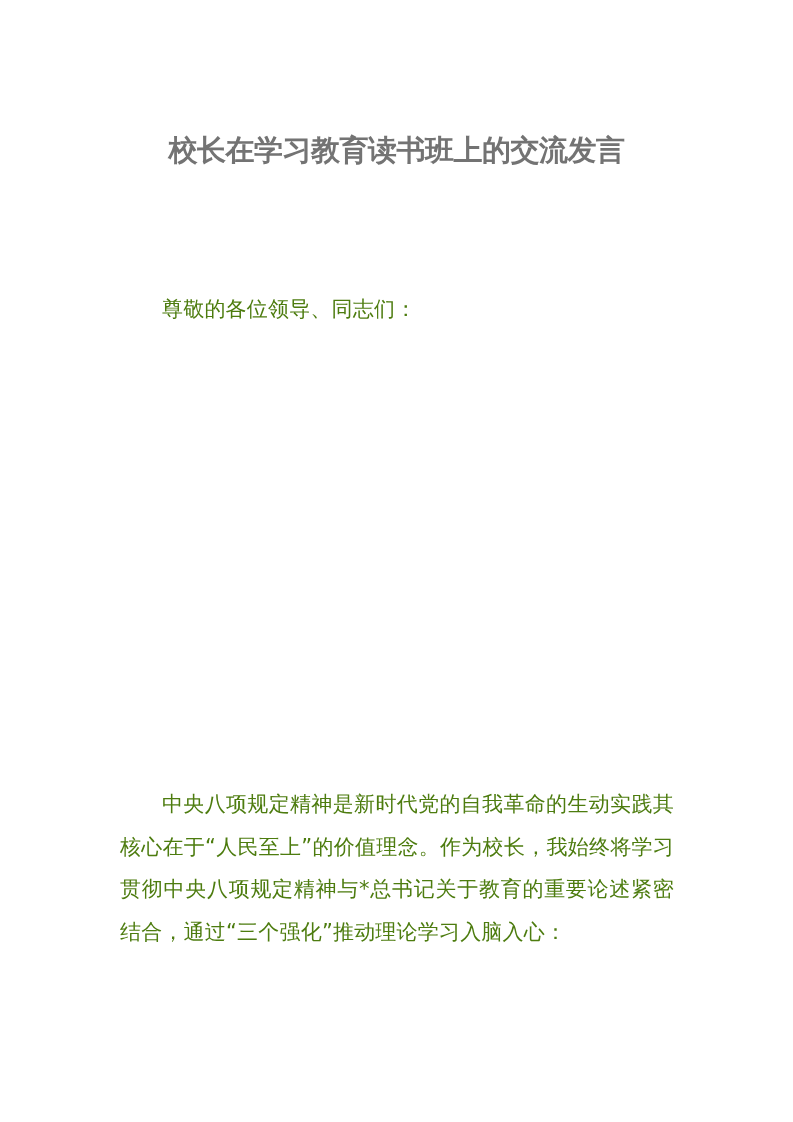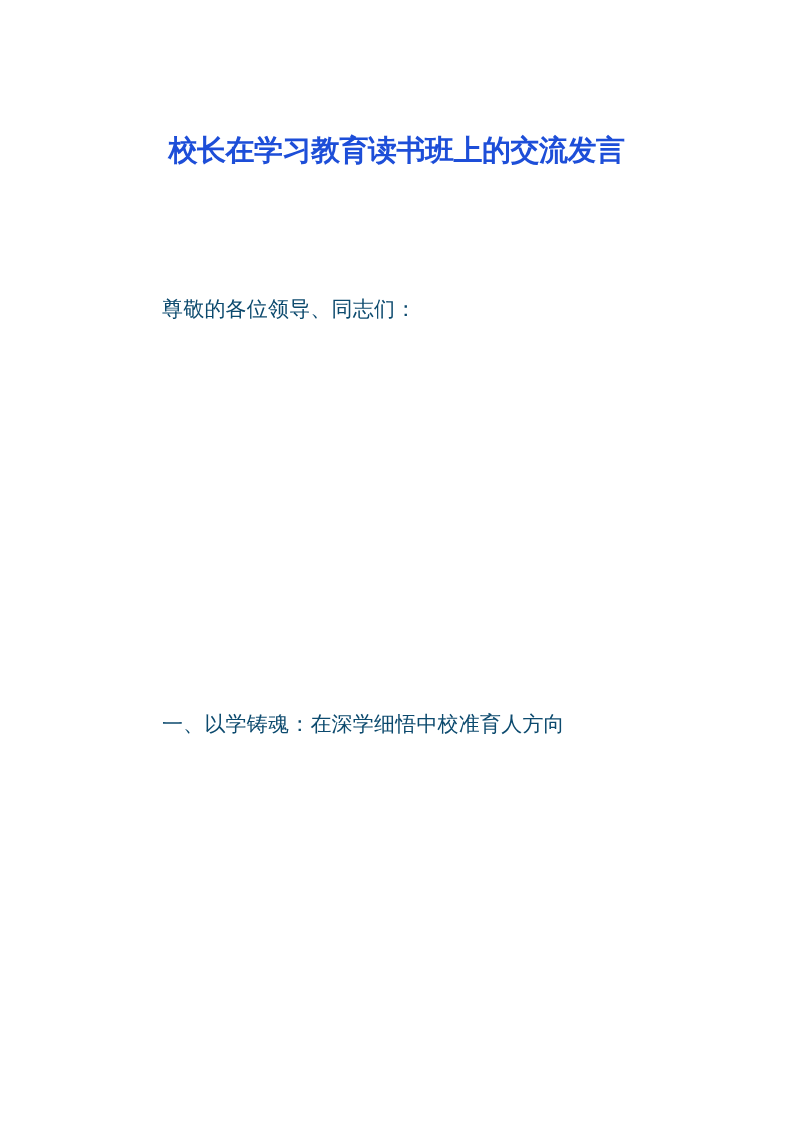--- a/index.html
+++ b/index.html
@@ -24,31 +24,31 @@
   }
   .title {
     position: absolute;
     left: 0;
     top: 128px;
     width: 793px;
     text-align: center;
     font-size: 29px;
     font-weight: bold;
     letter-spacing: -0.5px;
-    color: #1d4ed8;
+    color: #737373;
     margin: 0;
     line-height: 44px;
   }
   .body {
     position: absolute;
     left: 120px;
     width: 554px;
     font-size: 21px;
     line-height: 42.5px;
-    color: #0c4a6e;
+    color: #4d7c0f;
     text-align: justify;
     text-justify: inter-character;
     word-break: break-all;
     letter-spacing: 0.2px;
   }
   .body p {
     margin: 0;
     text-indent: 2em;
   }
   .salutation { top: 288px; }
@@ -61,18 +61,18 @@
 
 <div class="page">
 
   <h1 class="title">校长在学习教育读书班上的交流发言</h1>
 
   <div class="body salutation">
     <p>尊敬的各位领导、同志们：</p>
   </div>
 
 
-  <div class="body heading1">
-    <p>一、以学铸魂：在深学细悟中校准育人方向</p>
+
+  <div class="body para2">
+    <p>中央八项规定精神是新时代党的自我革命的生动实践其核心在于“人民至上”的价值理念。作为校长，我始终将学习贯彻中央八项规定精神与*总书记关于教育的重要论述紧密结合，通过“三个强化”推动理论学习入脑入心：</p>
   </div>
-
 
 </div>
 
 </body></html>

